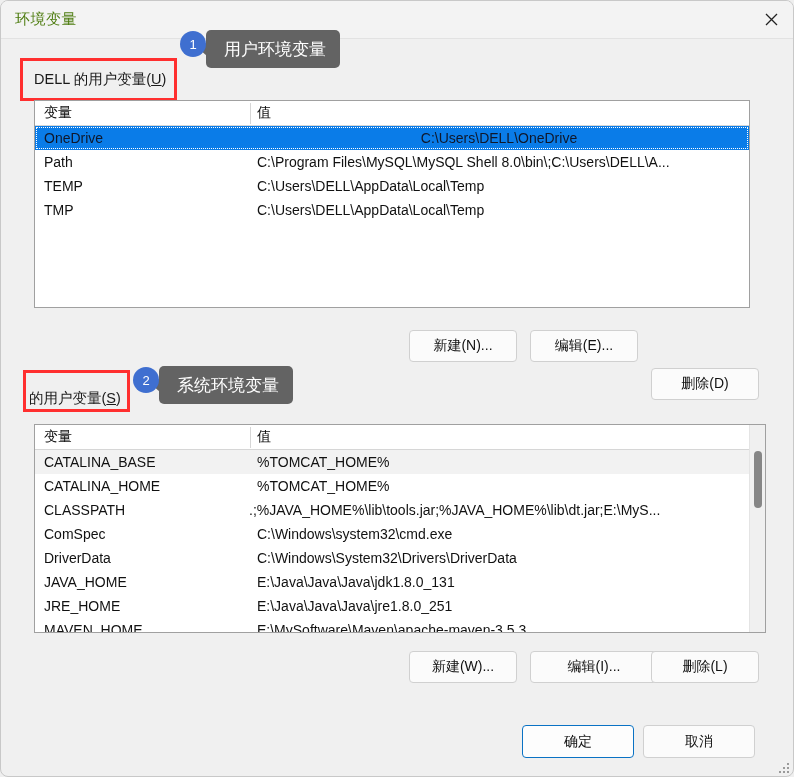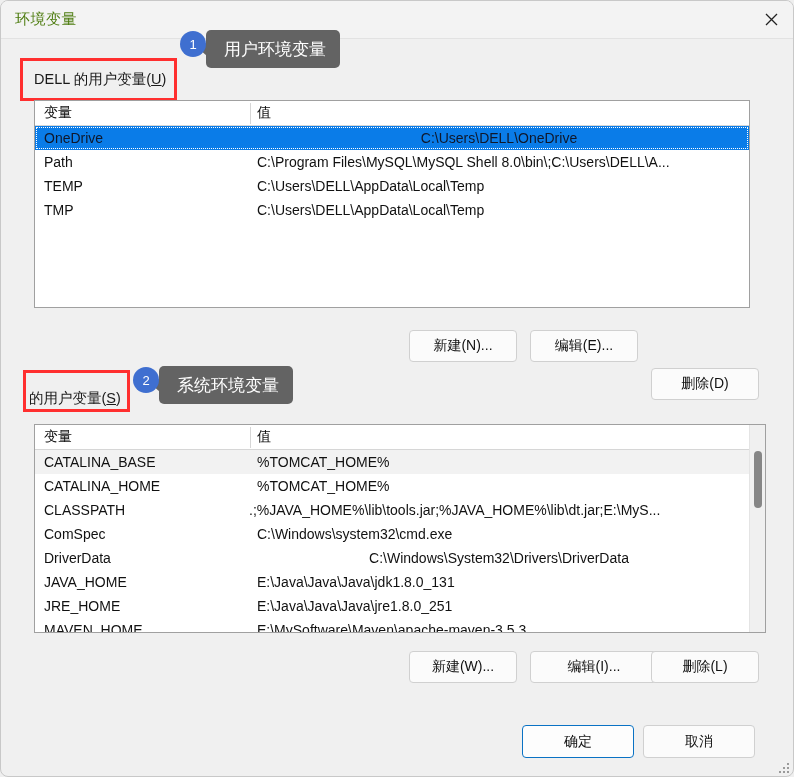--- a/index.html
+++ b/index.html
@@ -310,21 +310,21 @@
         <div class="lv-row">
           <div class="c-name">CLASSPATH</div>
           <div class="c-value" style="left: 214px; width: 484px;">.;%JAVA_HOME%\lib\tools.jar;%JAVA_HOME%\lib\dt.jar;E:\MyS...</div>
         </div>
         <div class="lv-row">
           <div class="c-name">ComSpec</div>
           <div class="c-value" style="left: 222px; width: 484px;">C:\Windows\system32\cmd.exe</div>
         </div>
         <div class="lv-row">
           <div class="c-name">DriverData</div>
-          <div class="c-value" style="left: 222px; width: 484px; text-align: center;">C:\Windows\System32\Drivers\DriverData</div>
+          <div class="c-value" style="left: 222px; width: 484px;">C:\Windows\System32\Drivers\DriverData</div>
         </div>
         <div class="lv-row">
           <div class="c-name">JAVA_HOME</div>
           <div class="c-value" style="left: 222px; width: 484px;">E:\Java\Java\Java\jdk1.8.0_131</div>
         </div>
         <div class="lv-row">
           <div class="c-name">JRE_HOME</div>
           <div class="c-value" style="left: 222px; width: 484px;">E:\Java\Java\Java\jre1.8.0_251</div>
         </div>
         <div class="lv-row">

